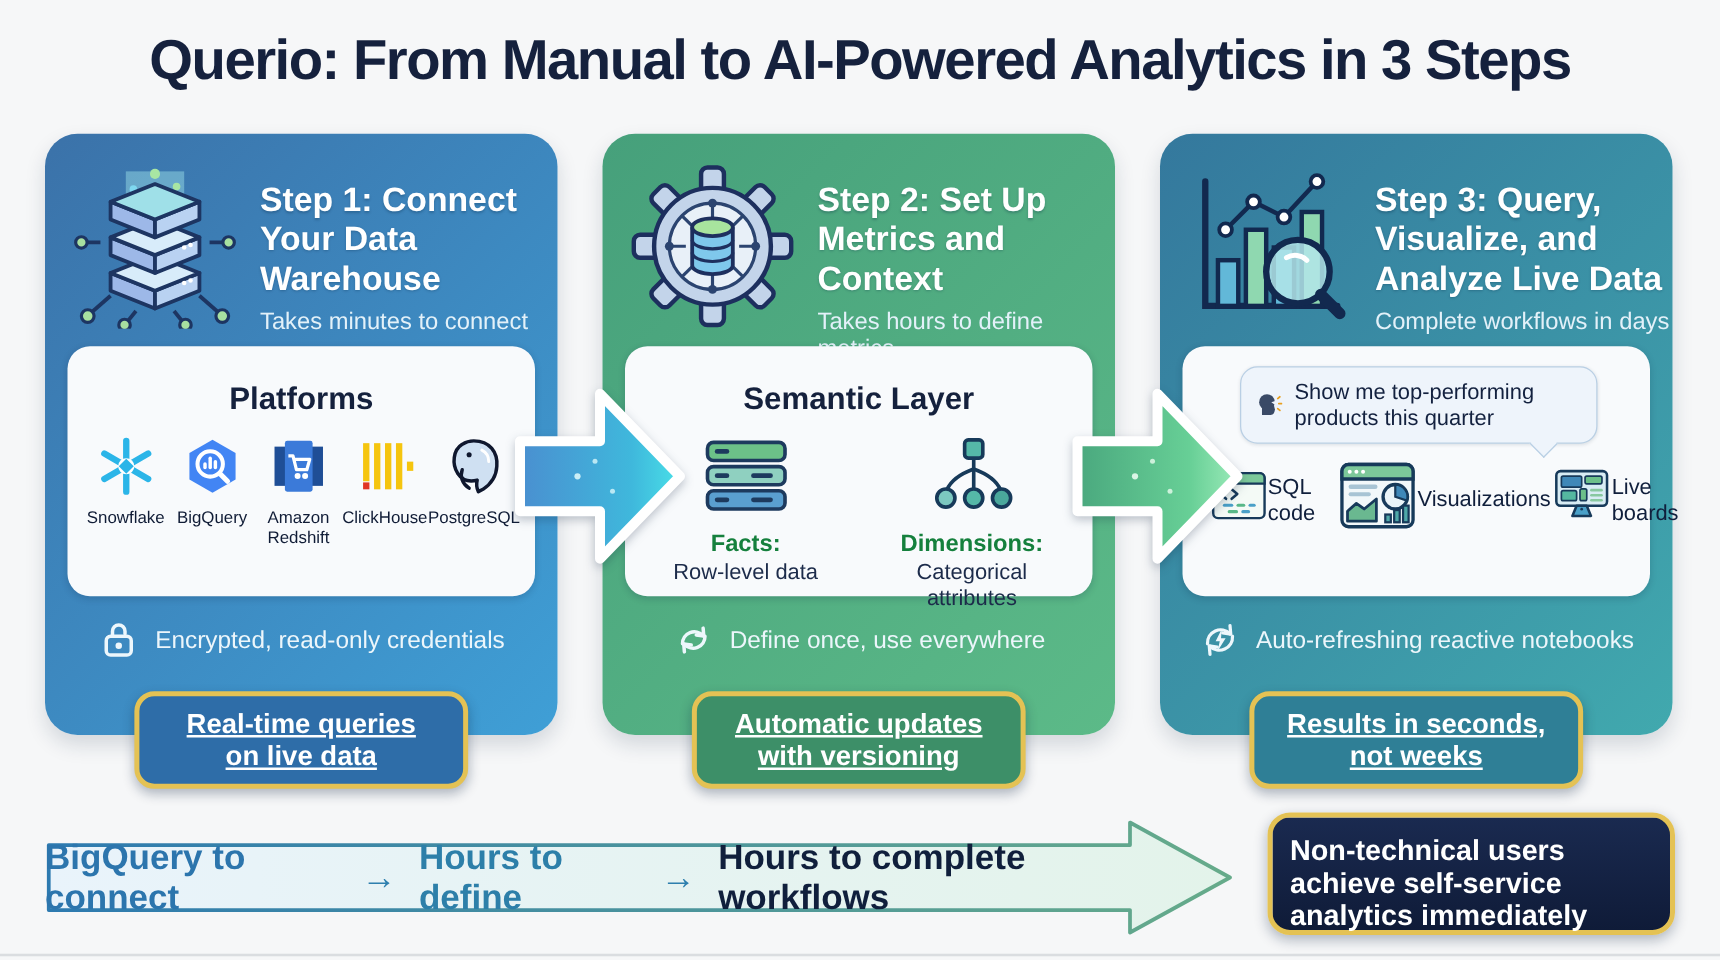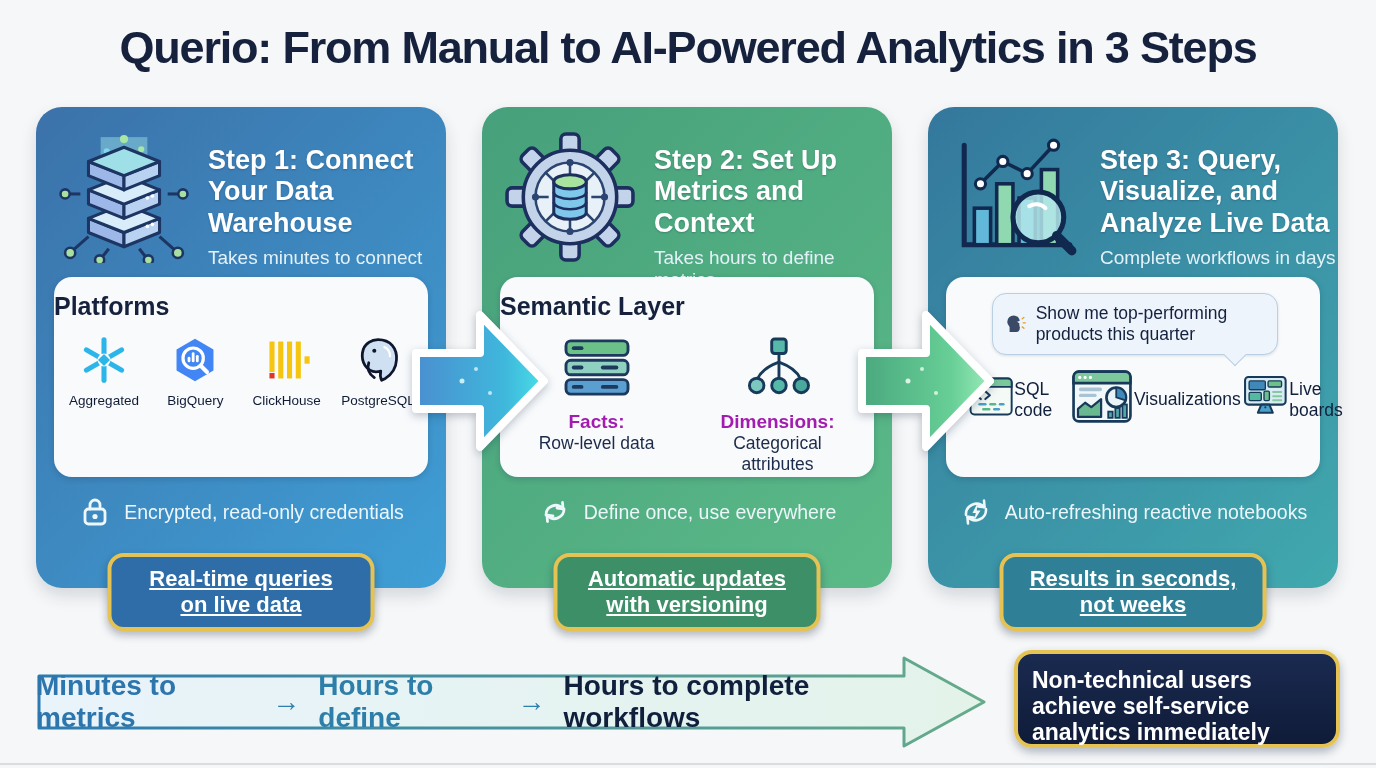--- a/index.html
+++ b/index.html
@@ -21,27 +21,27 @@
   .card.c3{left:928px;background:linear-gradient(135deg,#34789d 0%,#41a9ae 100%);}
   .card-head{position:absolute;top:24px;left:22px;right:0;display:flex;gap:18px;align-items:flex-start;}
   .head-icon{flex:0 0 132px;}
   .head-txt{padding-top:14px;}
   .step-title{font-size:27px;line-height:1.16;font-weight:800;color:#ffffff;text-shadow:0 1px 2px rgba(0,30,60,.25);}
   .step-sub{margin-top:8px;font-size:19px;color:#e3f1f9;}
   .panel{
     position:absolute;top:170px;left:18px;right:18px;height:200px;
     background:#f8fafc;border-radius:18px;box-shadow:0 2px 6px rgba(10,30,60,.18);
   }
-  .panel-title{margin-top:15px;font-size:25px;font-weight:800;color:#15213d;}
+  .panel-title{margin-top:28px;text-align:center;font-size:25px;font-weight:800;color:#15213d;}
   .plat-row{display:flex;justify-content:space-between;align-items:flex-start;padding:0 12px;margin-top:15px;}
   .plat{width:76px;display:flex;flex-direction:column;align-items:center;}
   .plat .lbl{margin-top:9px;font-size:13.5px;line-height:1.15;color:#101c36;text-align:center;}
   .sem-row{display:flex;justify-content:space-around;margin-top:16px;padding:0 6px;}
   .sem{width:122px;text-align:center;}
-  .sem .lbl{margin-top:8px;font-size:19px;font-weight:800;color:#a21caf;}
+  .sem .lbl{margin-top:8px;font-size:19px;font-weight:800;color:#15803d;}
   .sem .desc{font-size:17.5px;line-height:1.2;color:#1c2b4a;}
   .bubble{
     position:relative;margin:16px 42px 0 46px;background:#eef4fb;
     border:1.5px solid #b9cfe4;border-radius:14px;padding:9px 12px;
     display:flex;align-items:center;gap:10px;box-shadow:0 1px 3px rgba(10,30,60,.12);
   }
   .bubble::after{
     content:"";position:absolute;right:34px;bottom:-9px;width:15px;height:15px;background:#eef4fb;
     border-right:1.5px solid #b9cfe4;border-bottom:1.5px solid #b9cfe4;transform:rotate(45deg);
   }
@@ -142,34 +142,47 @@
       <div class="plat">
         <svg width="48" height="48" viewBox="0 0 52 52">
           <g stroke="#2bb5e8" stroke-width="5.5" stroke-linecap="round">
             <line x1="26" y1="4" x2="26" y2="48"></line>
               <line x1="7" y1="15" x2="45" y2="37"></line>
               <line x1="7" y1="37" x2="45" y2="15"></line>
           </g>
           <circle cx="26" cy="26" r="7" fill="#ffffff"></circle>
           <polygon points="26,19.5 32.5,26 26,32.5 19.5,26" fill="#2bb5e8"></polygon>
         </svg>
-        <div class="lbl">Aggregated</div>
+        <div class="lbl">Snowflake</div>
       </div>
       <div class="plat">
         <svg width="48" height="48" viewBox="0 0 52 52">
           <polygon points="26,3 46,14.5 46,37.5 26,49 6,37.5 6,14.5" fill="#4285f4"></polygon>
           <circle cx="24" cy="24" r="11" stroke="#ffffff" stroke-width="3.5" fill="none"></circle>
           <line x1="32.5" y1="32.5" x2="39" y2="39" stroke="#ffffff" stroke-width="4.5" stroke-linecap="round"></line>
           <g stroke="#ffffff" stroke-width="3" stroke-linecap="round">
             <line x1="19.5" y1="27" x2="19.5" y2="24"></line>
               <line x1="24" y1="27" x2="24" y2="19"></line>
               <line x1="28.5" y1="27" x2="28.5" y2="22"></line>
           </g>
         </svg>
         <div class="lbl">BigQuery</div>
+      </div>
+      <div class="plat">
+        <svg width="48" height="48" viewBox="0 0 52 52">
+          <rect x="5" y="9" width="12" height="34" fill="#1f4e96"></rect>
+          <rect x="35" y="9" width="12" height="34" fill="#1f4e96"></rect>
+          <rect x="14" y="4" width="24" height="44" rx="2" fill="#3b7ad9"></rect>
+          <g stroke="#ffffff" stroke-width="2.8" fill="none" stroke-linejoin="round">
+            <polyline points="17,17 21,17 24,29 33,29 35.5,20 22,20"></polyline>
+          </g>
+          <circle cx="25" cy="34.5" r="2.6" fill="#ffffff"></circle>
+            <circle cx="31.5" cy="34.5" r="2.6" fill="#ffffff"></circle>
+        </svg>
+        <div class="lbl">Amazon Redshift</div>
       </div>
       <div class="plat">
         <svg width="48" height="48" viewBox="0 0 52 52">
           <rect x="7" y="6" width="5.5" height="33" fill="#f5c50f"></rect>
           <rect x="7" y="40" width="5.5" height="6" fill="#e03524"></rect>
           <rect x="16.5" y="6" width="5.5" height="40" fill="#f5c50f"></rect>
           <rect x="26" y="6" width="5.5" height="40" fill="#f5c50f"></rect>
           <rect x="35.5" y="6" width="5.5" height="40" fill="#f5c50f"></rect>
           <rect x="45" y="22" width="5.5" height="8" fill="#f5c50f"></rect>
         </svg>
@@ -433,21 +446,21 @@
         <stop offset="1" stop-color="#e3f3ea"></stop>
     </linearGradient>
     <linearGradient id="tlStroke" x1="0" y1="0" x2="1" y2="0">
       <stop offset="0" stop-color="#2d7ab0"></stop>
         <stop offset="1" stop-color="#66ab8a"></stop>
     </linearGradient>
   </defs>
   <polygon points="3,24 868,24 868,6 948,50 868,94 868,76 3,76" fill="url(#tlFill)" stroke="url(#tlStroke)" stroke-width="3" stroke-linejoin="round"></polygon>
 </svg>
 <div class="timeline-text">
-  <span class="tl-seg1">Minutes to metrics</span>
+  <span class="tl-seg1">BigQuery to connect</span>
   <span class="tl-arr">→</span>
   <span class="tl-seg2">Hours to define</span>
   <span class="tl-arr">→</span>
   <span class="tl-seg3">Hours to complete workflows</span>
 </div>
 
 <div class="callout">
   <svg width="46" height="46" viewBox="0 0 46 46" fill="none">
     <path d="M38 14 a18 18 0 1 0 3 9" stroke="#e4c254" stroke-width="3.6" stroke-linecap="round"></path>
     <polyline points="14,23 21,30 34,14" stroke="#e4c254" stroke-width="3.6" stroke-linecap="round" stroke-linejoin="round"></polyline>

